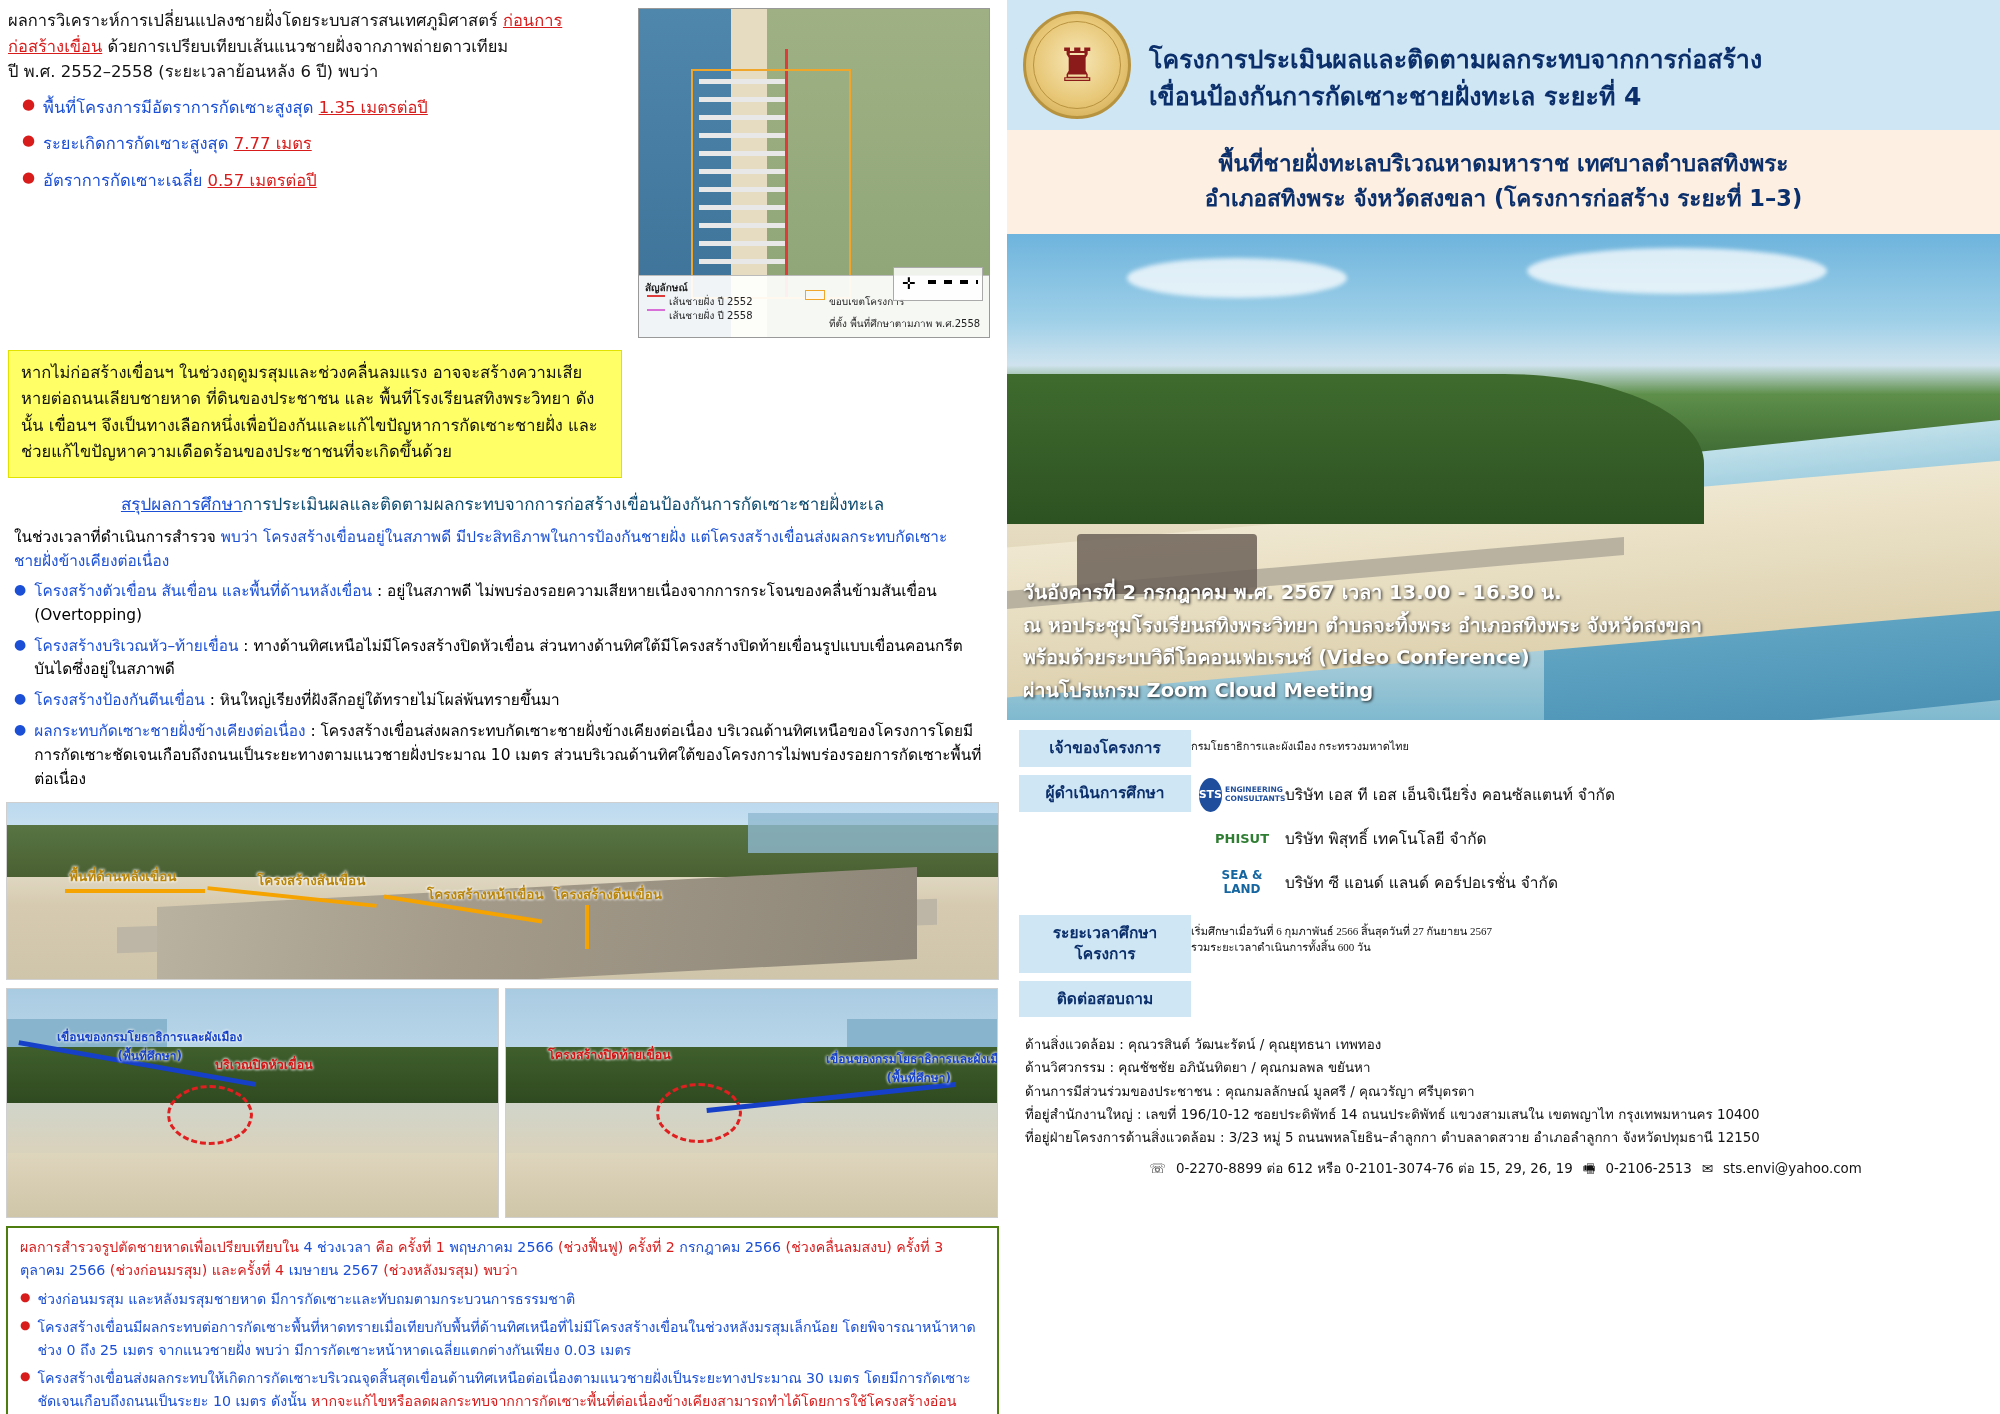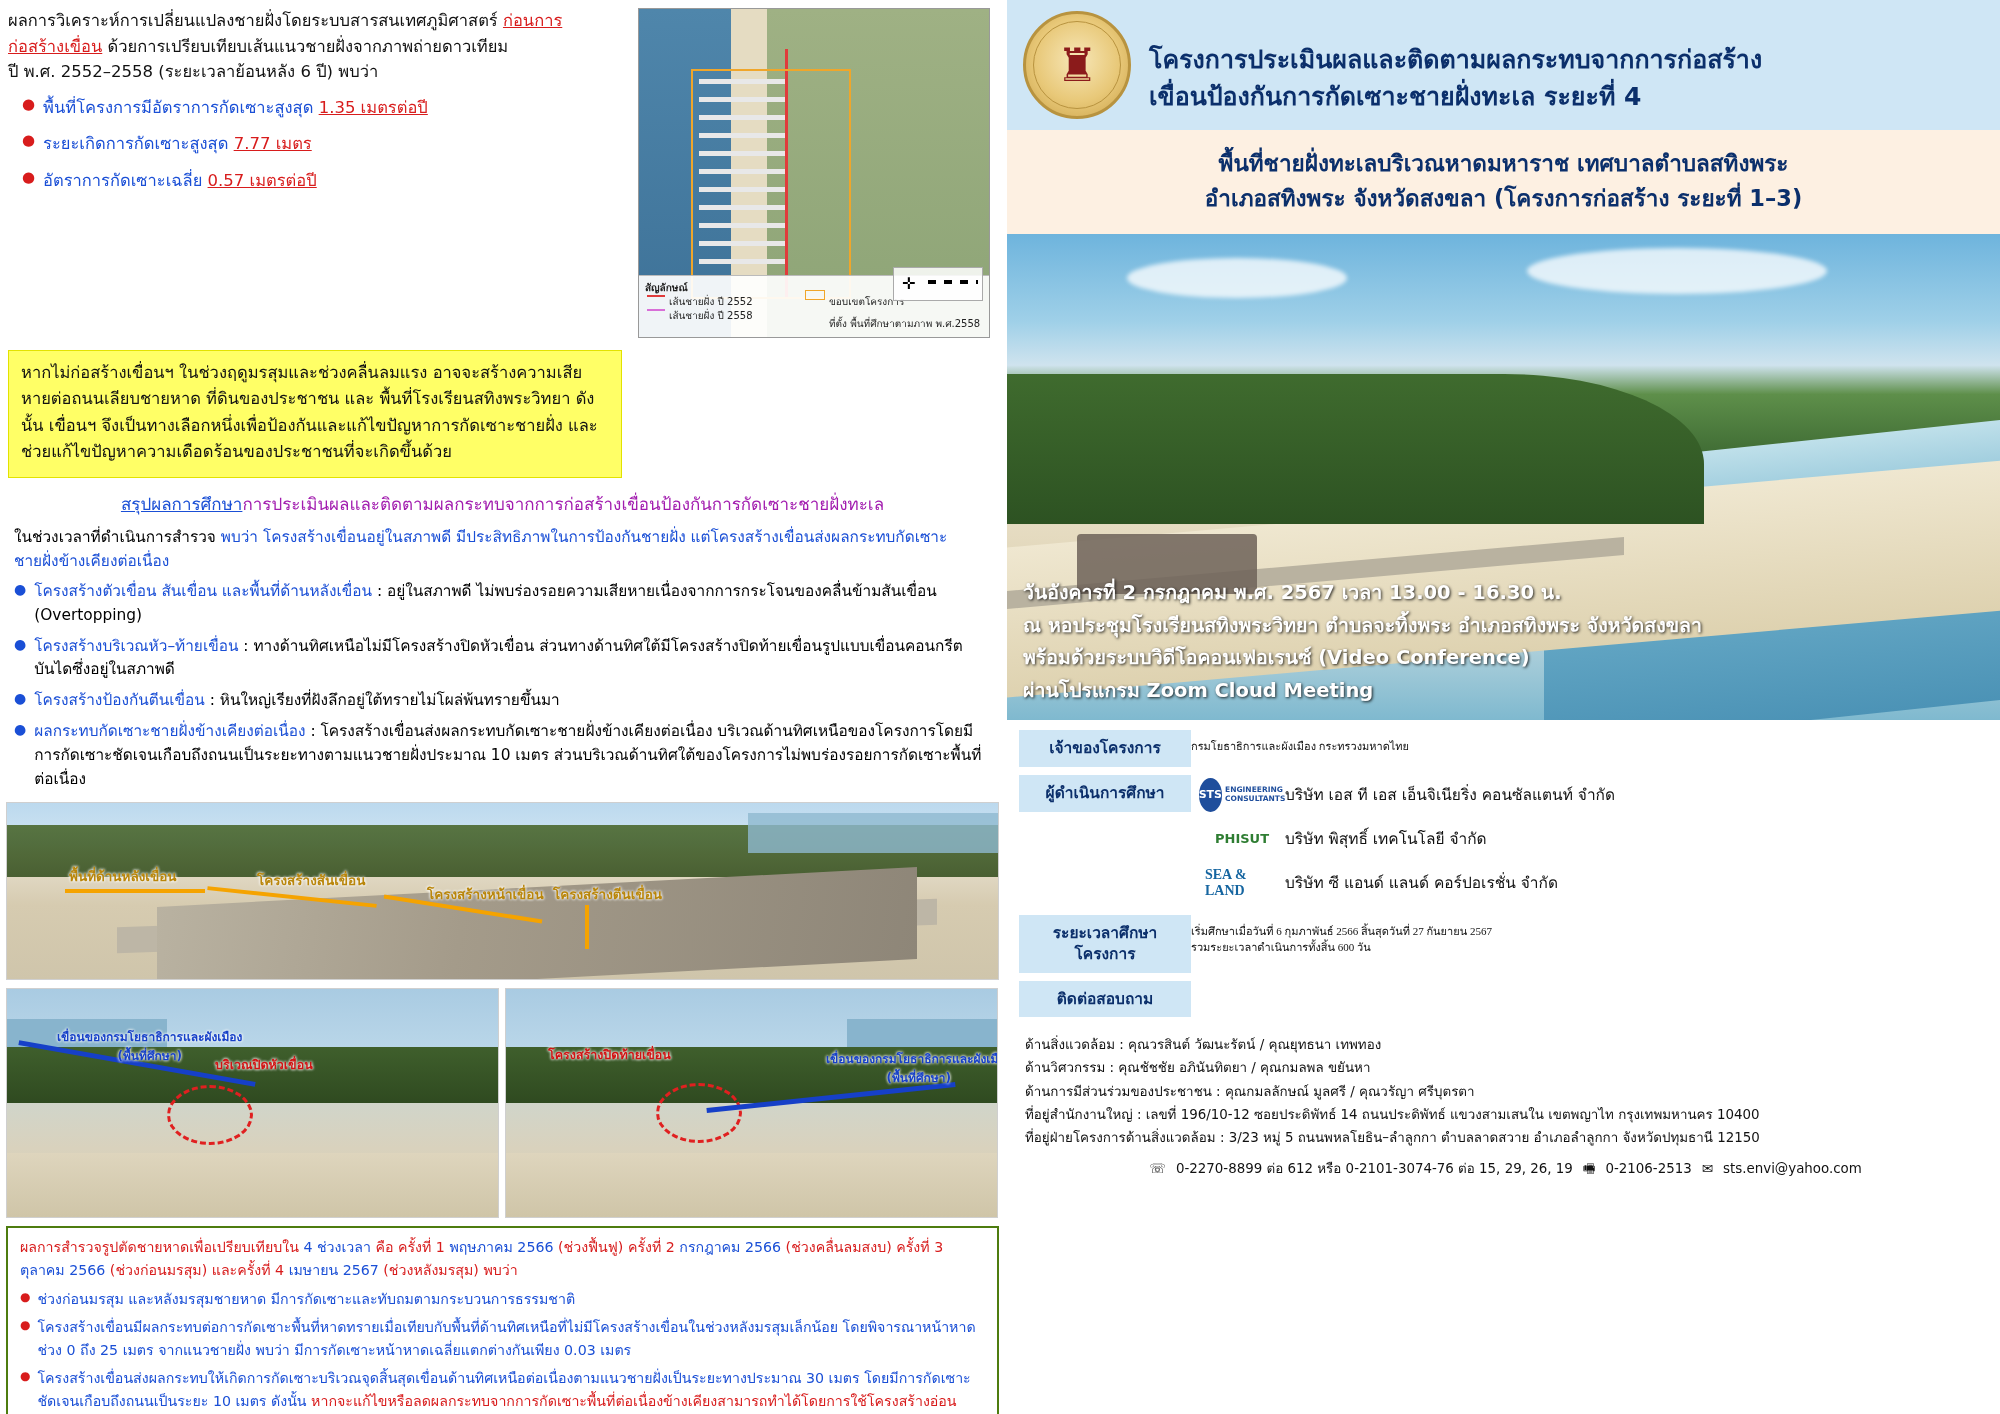--- a/index.html
+++ b/index.html
@@ -36,21 +36,21 @@
     color:#111;
     width:614px;
   }
 
   .sum-head {
     text-align:center;
     margin-top:12px;
     font-size:17px;
   }
   .sum-head .u { text-decoration:underline; color:#1a4fd6; }
-  .sum-head .k { color:#a21caf;text-align:right; }
+  .sum-head .k { color:#0c4a6e;text-align:right; }
   .sum-body { padding:8px 14px 0 14px; font-size:15.4px; line-height:1.6; }
   .sum-body .lead { margin-bottom:6px; }
   .sum-list { margin:4px 0 0 0; padding:0; list-style:none; }
   .sum-list li { display:flex; margin-bottom:7px; align-items:flex-start; }
   .sum-list .d { color:#1a4fd6; margin-right:8px; font-size:14px; line-height:1.3; }
   .sum-list .t { flex:1; line-height:1.55; }
   .sum-list .t .hl { color:#1a4fd6; }
 
   
   .photo1 { position:relative; margin:10px 6px 0 6px; height:178px; width:993px; border:1px solid #cfcfcf; overflow:hidden;
@@ -130,21 +130,21 @@
     padding:8px 10px; width:172px; text-align:center; line-height:1.35; flex:0 0 auto;
   }
   .info-val { font-size:11px; color:#111; line-height:1.5; padding-top:8px;font-family:Liberation Serif, serif; }
   .vendor-list { flex:1; }
   .vendor { display:flex; align-items:center; margin-bottom:4px; }
   .vlogo { width:74px; height:40px; flex:0 0 auto; display:flex; align-items:center; justify-content:center; font-size:10px; font-weight:bold; }
   .vlogo.sts { }
   .sts-badge { width:34px; height:34px; border-radius:50%; background:#1f4e9c; color:#fff; display:flex; align-items:center; justify-content:center; font-size:11px; font-weight:bold; }
   .sts-txt { font-size:7.5px; color:#1f4e9c; margin-left:3px; line-height:1.15; font-weight:bold; }
   .phisut { color:#2e7d32; font-size:13px; font-weight:bold; text-align:center; line-height:1.1; }
-  .sealand { color:#1565a0; font-size:14px; font-weight:bold; text-align:left; line-height:1.15;font-family:Liberation Serif, serif; }
+  .sealand { color:#1565a0; font-size:12px; font-weight:bold; text-align:center; line-height:1.15; }
   .vname { font-size:15.5px; color:#111; margin-left:6px; }
 
   .contact-block { padding:8px 14px 0 18px; font-size:13.4px; line-height:1.72; color:#111; }
   .phone-row { display:flex; justify-content:center; align-items:center; gap:10px; margin-top:8px; font-size:13.4px; }
 
   .ic { display:inline-block; }
 </style>
 </head>
 <body>
 

